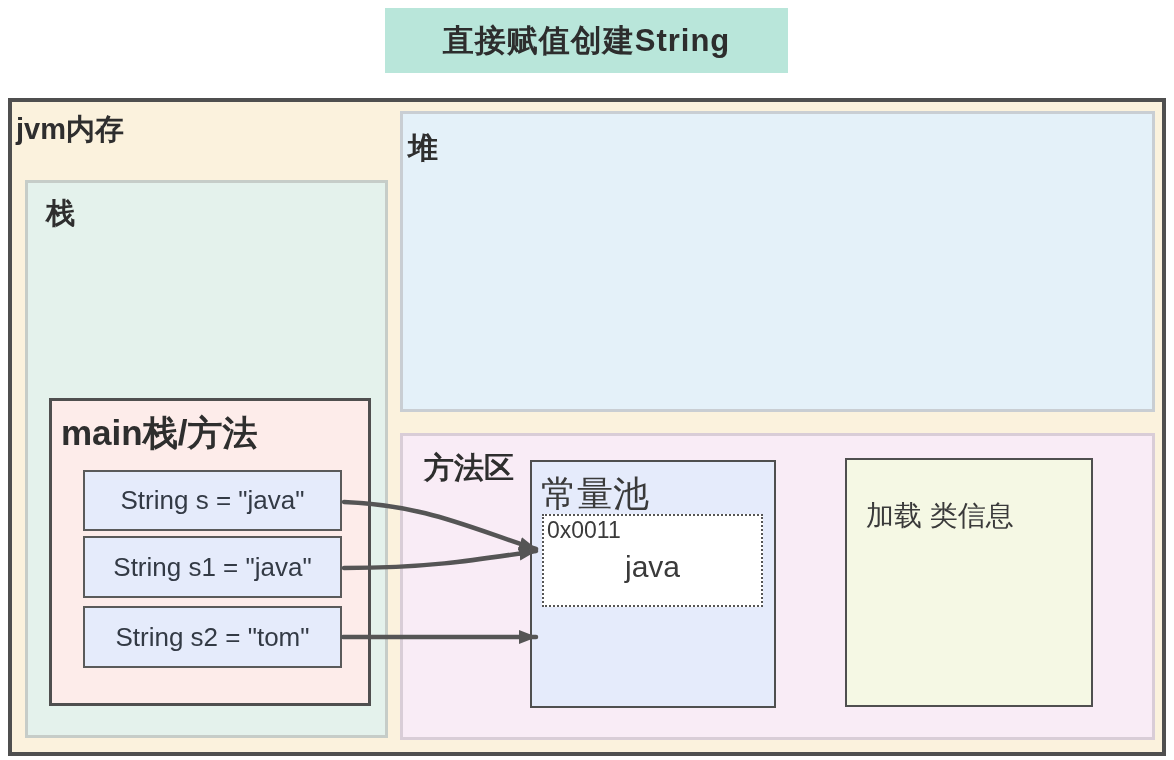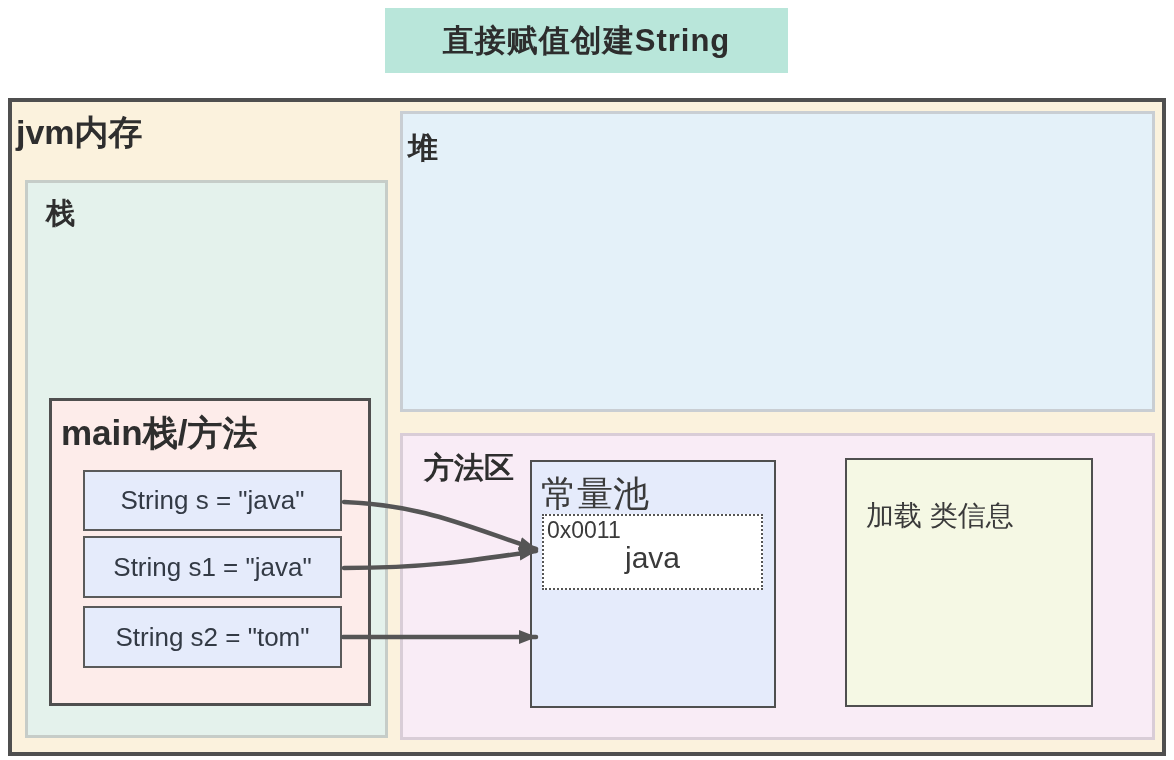--- a/index.html
+++ b/index.html
@@ -28,21 +28,21 @@
   }
 
   
   .jvm-box {
     left: 8px; top: 98px; width: 1158px; height: 658px;
     background: #fbf2dd;
     border: 4px solid #4f4f4f;
   }
   .jvm-label {
     left: 16px; top: 110px;
-    font-size: 34px; font-weight: bold;
+    font-size: 29px; font-weight: bold;
   }
 
   
   .stack-box {
     left: 25px; top: 180px; width: 363px; height: 558px;
     background: #e4f2ec;
     border: 3px solid #c6cdc8;
   }
   .stack-label {
     left: 46px; top: 194px;
@@ -103,21 +103,21 @@
   .constant-pool-label {
     left: 541px; top: 470px;
     font-size: 36px; font-weight: normal; color: #3a3a3a; text-align: center;
   }
   .pool-entry {
     left: 542px; width: 221px;
     background: #ffffff;
     border: 2px dotted #555555;
     display: flex; align-items: center; justify-content: center;
   }
-  .entry-1 { top: 514px; height: 76px; }
+  .entry-1 { top: 514px; height: 93px; }
   .entry-2 { top: 602px; height: 70px; }
   .entry-addr {
     position: absolute; left: 3px; top: 1px;
     font-size: 23px; color: #3a3a3a;
   }
   .entry-value {
     font-size: 30px; color: #3a3a3a;
     padding-top: 12px;
   }
 

